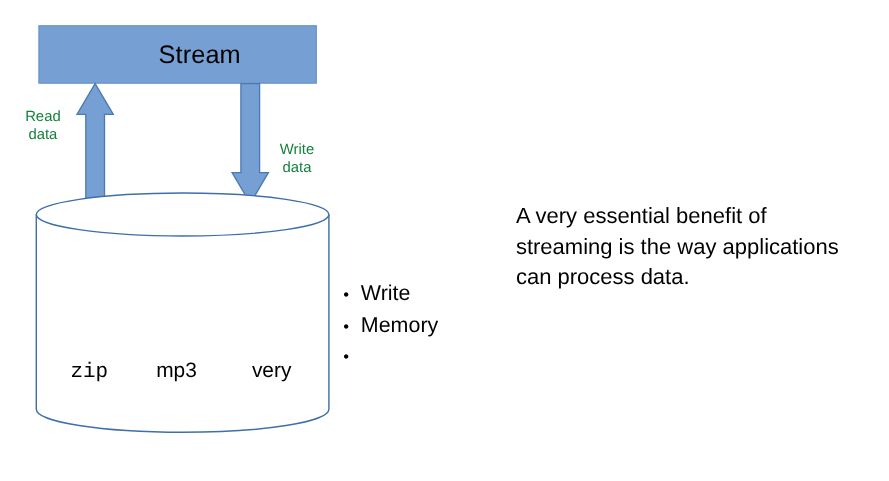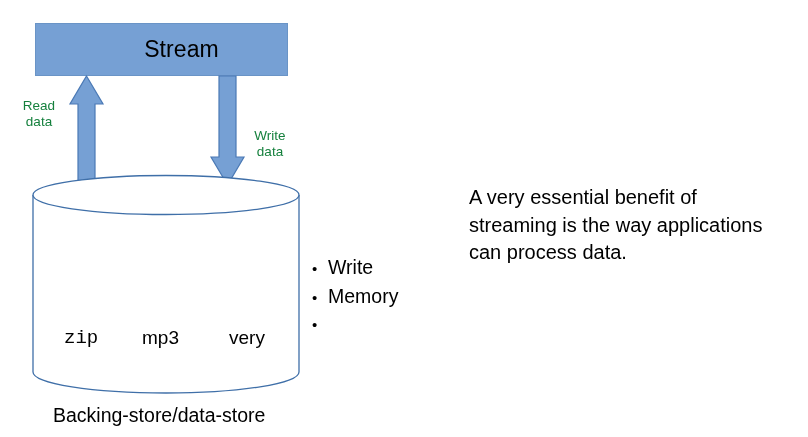--- a/index.html
+++ b/index.html
@@ -152,21 +152,20 @@
 
     <path d="M 3,23 L 3,200 A 133,21 0 0 0 269,200 L 269,23" fill="#ffffff" stroke="#3f6fa8" stroke-width="1.3"></path>
 
     <ellipse cx="136" cy="23" rx="133" ry="19.5" fill="#ffffff" stroke="#3f6fa8" stroke-width="1.3"></ellipse>
   </svg>
 
   <div class="abs store-item" id="store-zip">zip</div>
   <div class="abs store-item" id="store-mp3">mp3</div>
   <div class="abs store-item" id="store-text">very</div>
 
-  <div class="abs" id="store-caption">Backing-store/data-store</div>
 
   <ul class="abs" id="bullet-list">
     <li>
       <span class="bullet-glyph">•</span>
       <span>Write</span>
     </li>
     <li>
       <span class="bullet-glyph">•</span>
       <span>Memory</span>
     </li>

